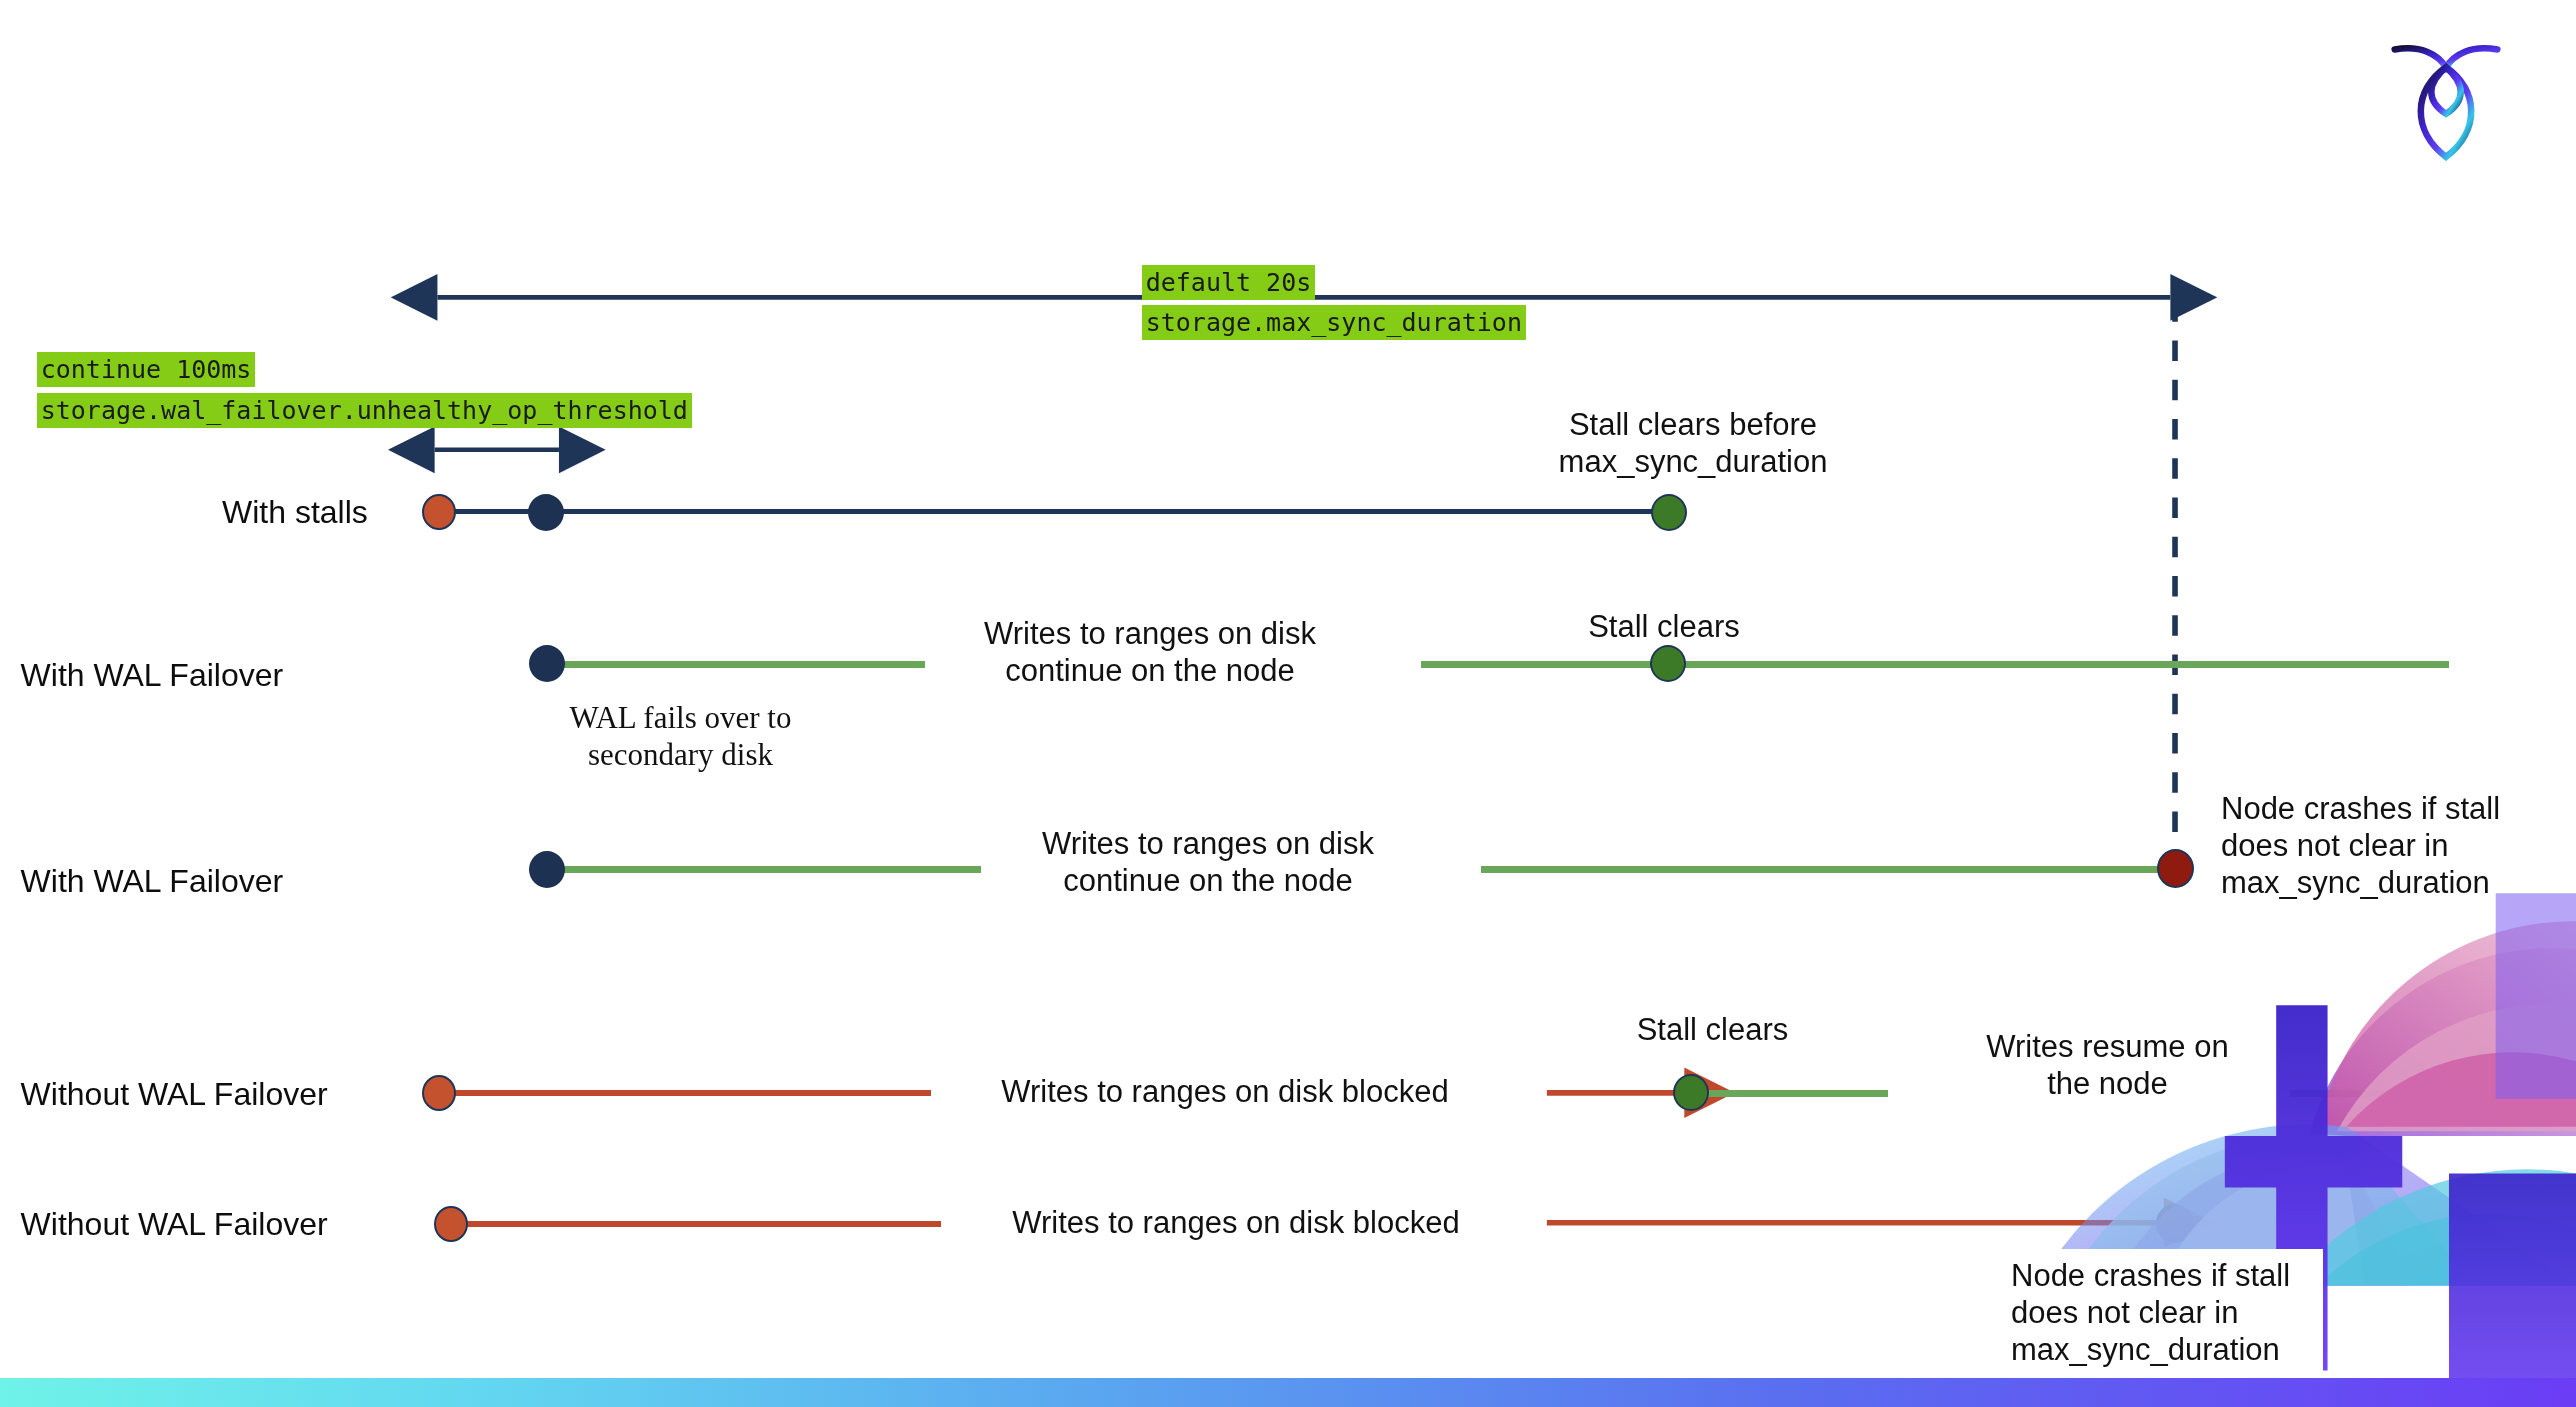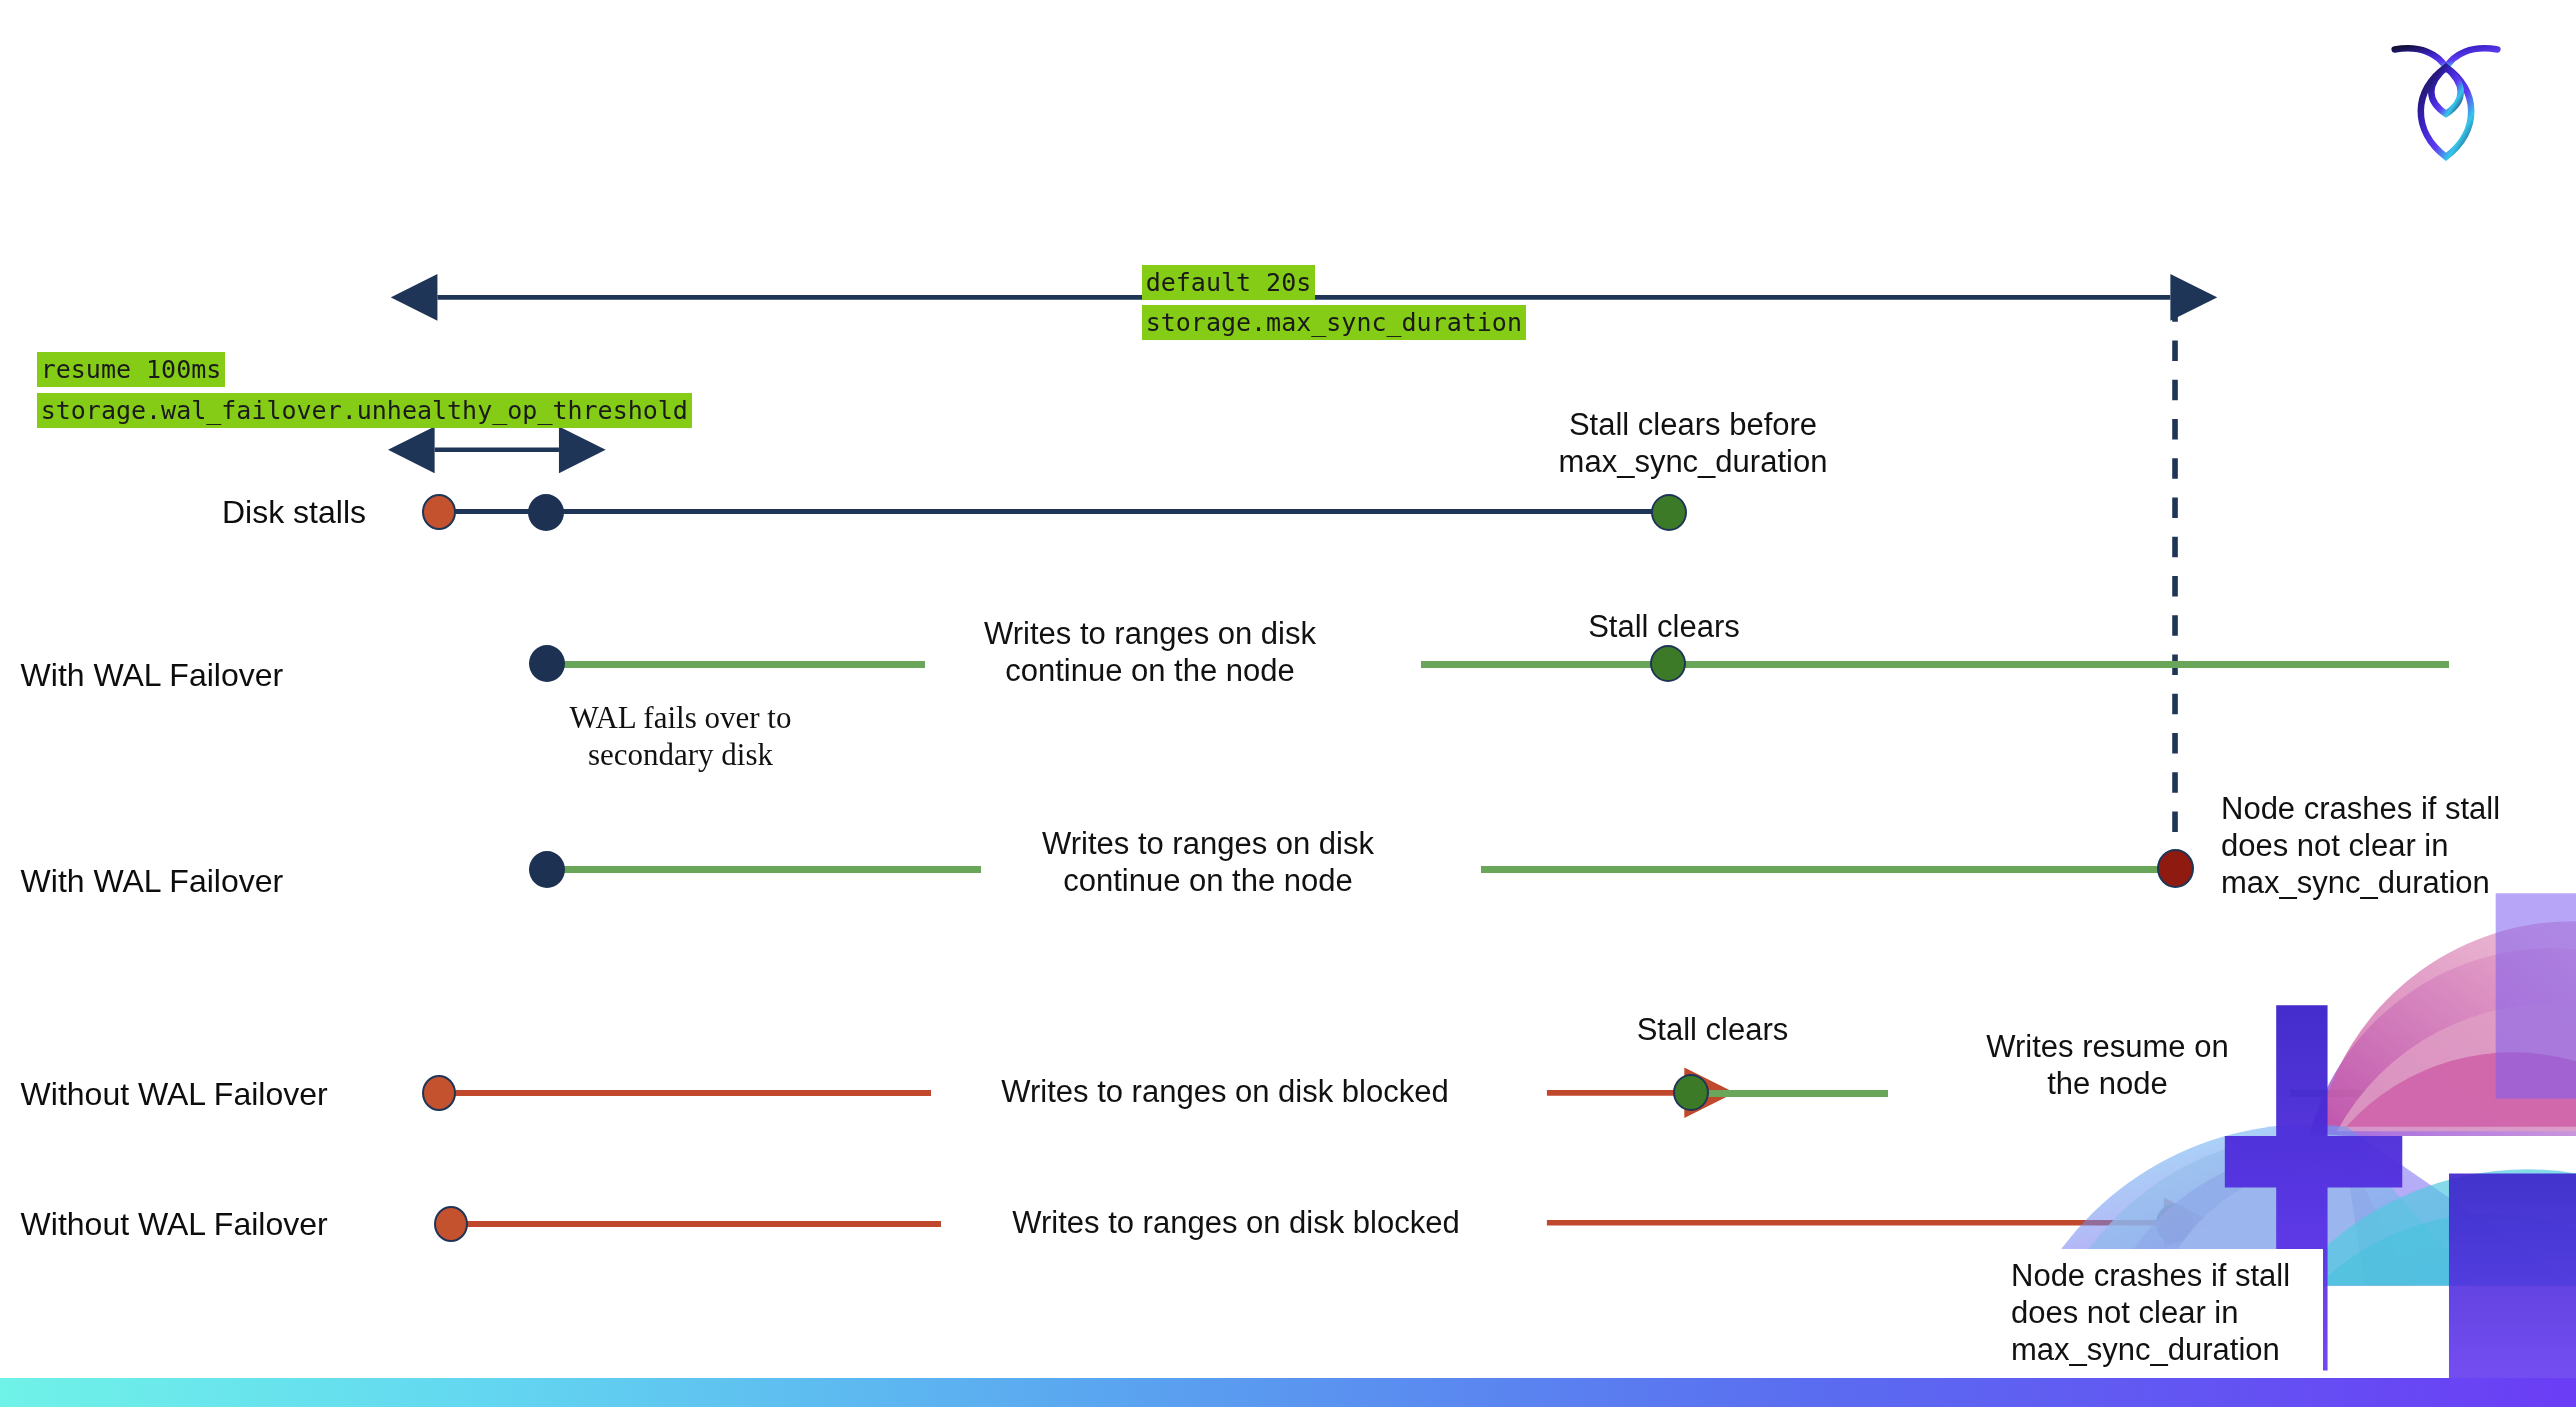--- a/index.html
+++ b/index.html
@@ -98,24 +98,24 @@
     <line x1="2327" y1="322" x2="2327" y2="938" stroke="#1f3557" stroke-width="6" stroke-dasharray="22 20"></line>
 
     <line x1="1655" y1="1169" x2="1802" y2="1169" stroke="#c0482c" stroke-width="6" marker-end="url(#redR)"></line>
 
     <line x1="1655" y1="1308" x2="2315" y2="1308" stroke="#c0482c" stroke-width="6" marker-end="url(#redR)"></line>
   </svg>
 
   <div class="code" style="left:1142px;top:265px;">default 20s</div>
   <div class="code" style="left:1142px;top:305px;">storage.max_sync_duration</div>
 
-  <div class="code" style="left:37px;top:352px;">resume 100ms</div>
+  <div class="code" style="left:37px;top:352px;">continue 100ms</div>
   <div class="code" style="left:37px;top:393px;">storage.wal_failover.unhealthy_op_threshold</div>
 
-  <div class="row-label" style="left:222px;top:494px;">Disk stalls</div>
+  <div class="row-label" style="left:222px;top:494px;">With stalls</div>
 
   <div class="track navy" style="left:439px;top:509px;width:1234px;"></div>
   <div class="dot orange" style="left:422px;top:494px;width:34px;height:36px;"></div>
   <div class="dot navy" style="left:528px;top:494px;width:36px;height:37px;"></div>
   <div class="dot green" style="left:1651px;top:494px;width:36px;height:37px;"></div>
 
   <div class="note" style="left:1506px;top:406px;width:374px;"><span style="white-space:pre-line;">Stall clears before
 max_sync_duration</span></div>
 
   <div class="row-label" style="left:20.6px;top:657px;">With WAL Failover</div>

